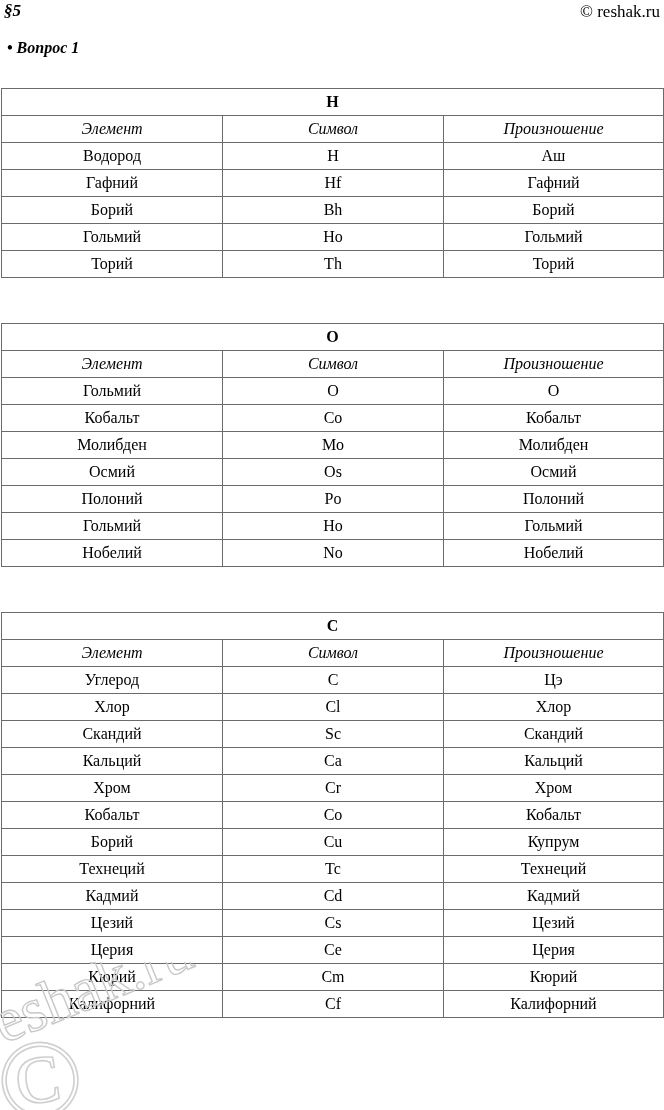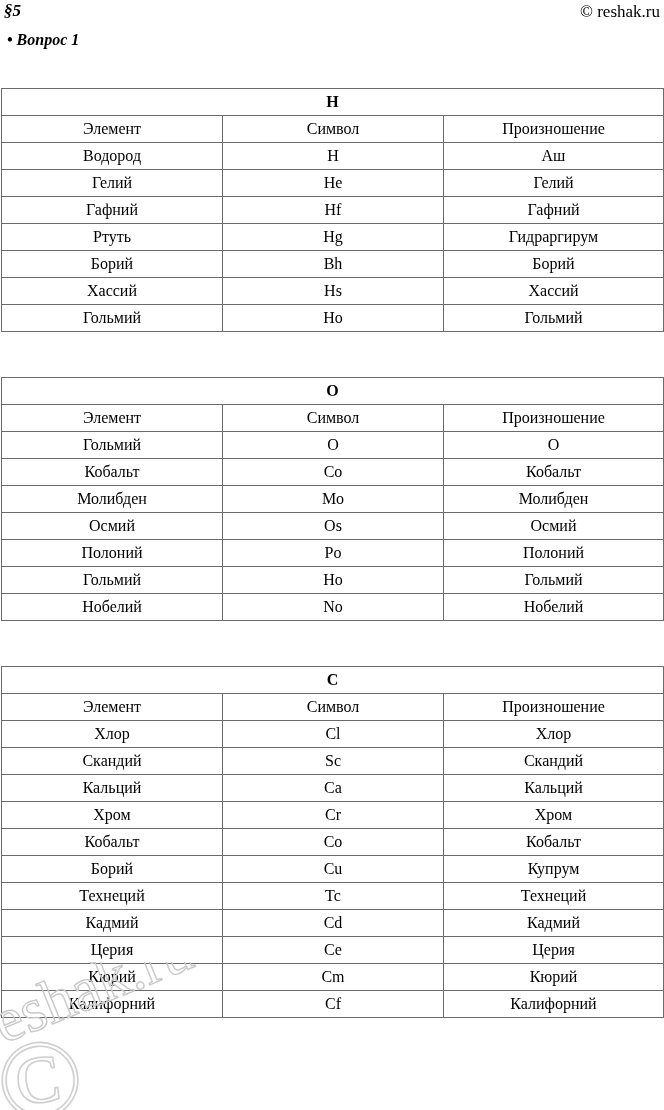--- a/index.html
+++ b/index.html
@@ -45,21 +45,21 @@
     right: 4px;
     top: 2px;
     font-size: 17px;
     line-height: 20px;
     white-space: nowrap;
   }
 
   .question-line {
     position: absolute;
     left: 7px;
-    top: 30px;
+    top: 38px;
     font-weight: bold;
     font-style: italic;
     font-size: 16px;
     line-height: 19px;
     white-space: nowrap;
   }
 
   
   .tables-wrap {
     position: absolute;
@@ -89,20 +89,21 @@
     line-height: 18px;
     white-space: nowrap;
     overflow: hidden;
   }
 
   td.tbl-title {
     font-weight: bold;
     font-size: 16px;
   }
   td.col-head {
+    font-style: italic;
     font-size: 16px;
   }
 
   col.c1 { width: 221px; }
   col.c2 { width: 221px; }
   col.c3 { width: 220px; }
 
   
   .watermark {
     position: absolute;
@@ -158,48 +159,38 @@
             <td class="col-head">Элемент</td>
             <td class="col-head">Символ</td>
             <td class="col-head">Произношение</td>
           </tr>
           <tr>
             <td>Водород</td>
             <td>H</td>
             <td>Аш</td>
           </tr>
           <tr>
-            <td>Гелий</td>
-            <td>He</td>
-            <td>Гелий</td>
-          </tr>
-          <tr>
             <td>Гафний</td>
             <td>Hf</td>
             <td>Гафний</td>
           </tr>
           <tr>
-            <td>Ртуть</td>
-            <td>Hg</td>
-            <td>Гидраргирум</td>
-          </tr>
-          <tr>
             <td>Борий</td>
             <td>Bh</td>
             <td>Борий</td>
           </tr>
           <tr>
-            <td>Хассий</td>
-            <td>Hs</td>
-            <td>Хассий</td>
-          </tr>
-          <tr>
             <td>Гольмий</td>
             <td>Ho</td>
             <td>Гольмий</td>
+          </tr>
+          <tr>
+            <td>Торий</td>
+            <td>Th</td>
+            <td>Торий</td>
           </tr>
         </tbody>
       </table>
       <table class="elem-table">
         <colgroup>
           <col class="c1">
           <col class="c2">
           <col class="c3">
         </colgroup>
         <tbody>
@@ -257,20 +248,25 @@
         <tbody>
           <tr>
             <td class="tbl-title" colspan="3">C</td>
           </tr>
           <tr>
             <td class="col-head">Элемент</td>
             <td class="col-head">Символ</td>
             <td class="col-head">Произношение</td>
           </tr>
           <tr>
+            <td>Углерод</td>
+            <td>C</td>
+            <td>Цэ</td>
+          </tr>
+          <tr>
             <td>Хлор</td>
             <td>Cl</td>
             <td>Хлор</td>
           </tr>
           <tr>
             <td>Скандий</td>
             <td>Sc</td>
             <td>Скандий</td>
           </tr>
           <tr>
@@ -295,20 +291,25 @@
           </tr>
           <tr>
             <td>Технеций</td>
             <td>Tc</td>
             <td>Технеций</td>
           </tr>
           <tr>
             <td>Кадмий</td>
             <td>Cd</td>
             <td>Кадмий</td>
+          </tr>
+          <tr>
+            <td>Цезий</td>
+            <td>Cs</td>
+            <td>Цезий</td>
           </tr>
           <tr>
             <td>Церия</td>
             <td>Ce</td>
             <td>Церия</td>
           </tr>
           <tr>
             <td>Кюрий</td>
             <td>Cm</td>
             <td>Кюрий</td>

